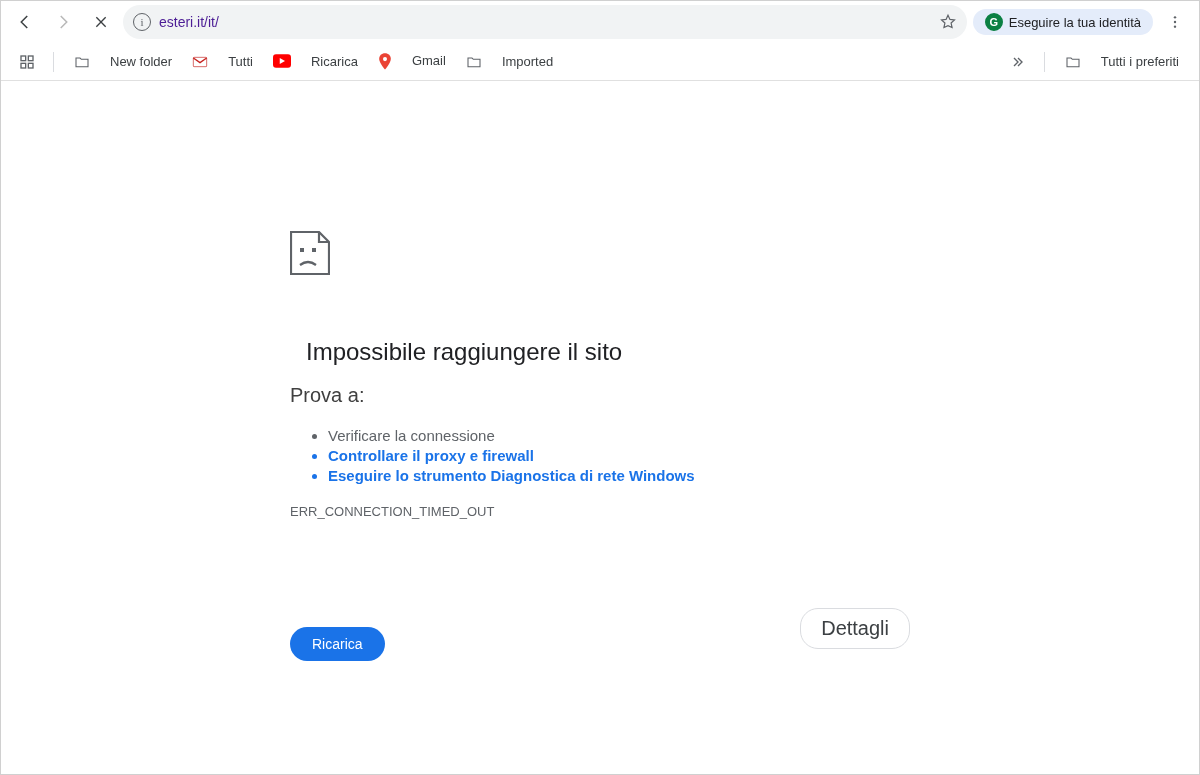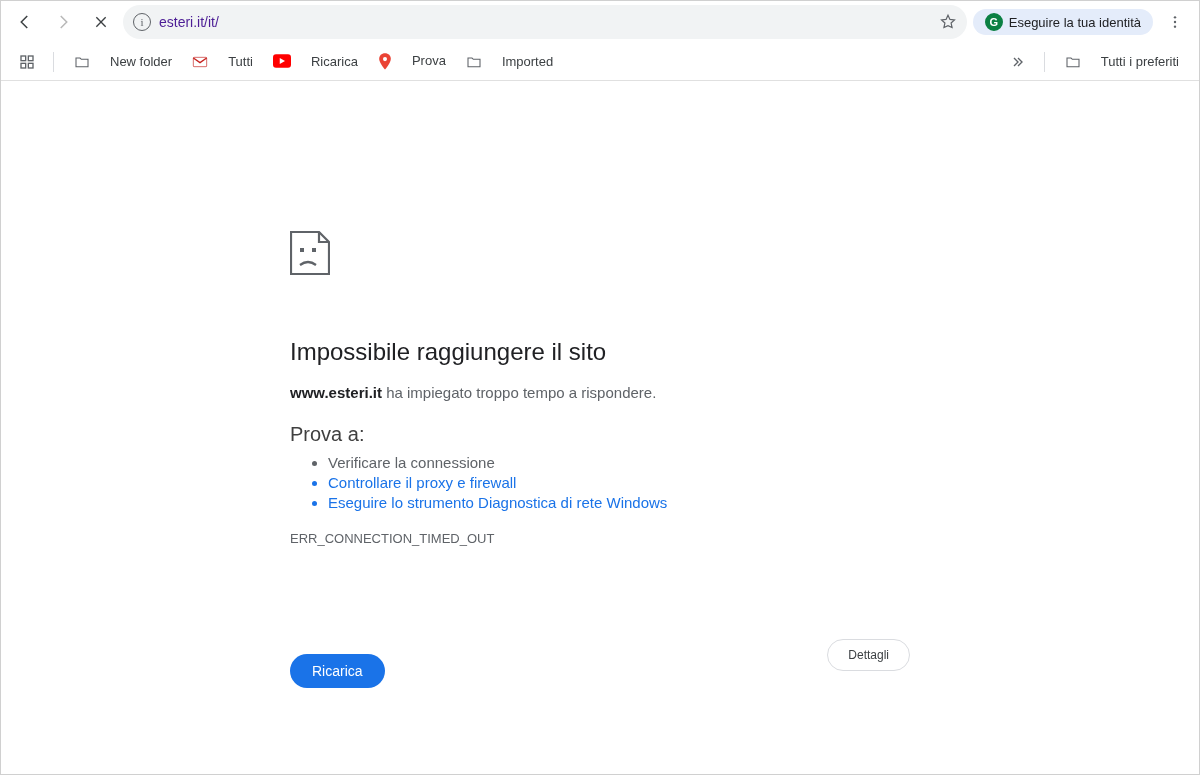--- a/index.html
+++ b/index.html
@@ -91,38 +91,38 @@
     max-width:620px;
     margin:0 auto;
     padding-top:150px;
     padding-left:0;
     position:relative;
   }
   .error-icon {
     width:72px;height:72px;margin-bottom:35px;
   }
   h1.err-title {
-    font-size:24px;font-weight:500;color:#202124;margin:0 0 18px 0;
+    font-size:24px;font-weight:500;color:#202124;margin:0 0 18px 16px;
   }
   .err-msg { font-size:15px;color:#5f6368;margin-bottom:22px; }
   .err-msg b { color:#202124;font-weight:600; }
   .try-label { font-size:20px;color:#404040;margin-bottom:4px; }
-  ul.suggestions { margin:8px 0 20px 0; padding-left:38px; }
+  ul.suggestions { margin:20px 0 20px 0; padding-left:38px; }
   ul.suggestions li { font-size:15px;color:#5f6368;margin:3px 0; }
-  ul.suggestions li.link { color:#1a73e8;cursor:pointer; }
+  ul.suggestions li.link { color:#1a73e8;cursor:pointer;font-weight:bold; }
   .err-code { font-size:13px;color:#5f6368;margin-bottom:76px; }
   .btn-row { display:flex;align-items:center; }
   .reload-btn {
     background:#1a73e8;color:#fff;border:none;border-radius:18px;
     padding:9px 22px;font-size:14px;cursor:pointer;margin-top:32px;
   }
   .btn-row .spacer{flex:1;}
   .details-btn {
     background:#fff;color:#3c4043;border:1px solid #dadce0;border-radius:18px;
-    padding:8px 20px;font-size:12px;cursor:pointer;
+    padding:8px 20px;font-size:20px;cursor:pointer;
   }
   svg{display:block;}
 </style>
 </head>
 <body>
 
 <div class="toolbar">
   <div class="nav-btn">
     <svg width="18" height="18" viewBox="0 0 24 24">
         <path fill="none" stroke="currentColor" stroke-width="2" d="M15 4l-8 8 8 8"></path>
@@ -200,21 +200,21 @@
     <span>Ricarica</span>
   </div>
 
   <div class="bm-item">
     <span>
       <svg width="14" height="18" viewBox="0 0 24 30">
           <path d="M12 0C6 0 2 4 2 10c0 7 10 18 10 18s10-11 10-18C22 4 18 0 12 0z" fill="#ea4335"></path>
           <circle cx="12" cy="10" r="3.5" fill="#fff"></circle>
         </svg>
     </span>
-    <span>Prova</span>
+    <span>Gmail</span>
   </div>
 
   <div class="bm-item">
     <span class="folder-icon">
       <svg width="16" height="16" viewBox="0 0 24 24">
           <path fill="none" stroke="currentColor" stroke-width="1.6" d="M3 6h6l2 2h10v11H3z"></path>
         </svg>
     </span>
     <span>Imported</span>
   </div>
@@ -243,23 +243,20 @@
       <path d="M1 1 h28 l10 10 v32 h-38 z" fill="none" stroke="#5f6368" stroke-width="2.2"></path>
       <path d="M29 1 v10 h10" fill="none" stroke="#5f6368" stroke-width="2.2"></path>
       <rect x="10" y="17" width="4" height="4" fill="#5f6368"></rect>
       <rect x="22" y="17" width="4" height="4" fill="#5f6368"></rect>
       <path d="M10 34 q8 -6 16 0" fill="none" stroke="#5f6368" stroke-width="2.2"></path>
     </svg>
   </div>
 
   <h1 class="err-title">Impossibile raggiungere il sito</h1>
 
-  <div class="err-msg">
-    <b>www.esteri.it</b><span> ha impiegato troppo tempo a rispondere.</span>
-  </div>
 
   <div class="try-label">Prova a:</div>
   <ul class="suggestions">
     <li>Verificare la connessione</li>
     <li class="link">Controllare il proxy e firewall</li>
     <li class="link">Eseguire lo strumento Diagnostica di rete Windows</li>
   </ul>
 
   <div class="err-code">ERR_CONNECTION_TIMED_OUT</div>
 

